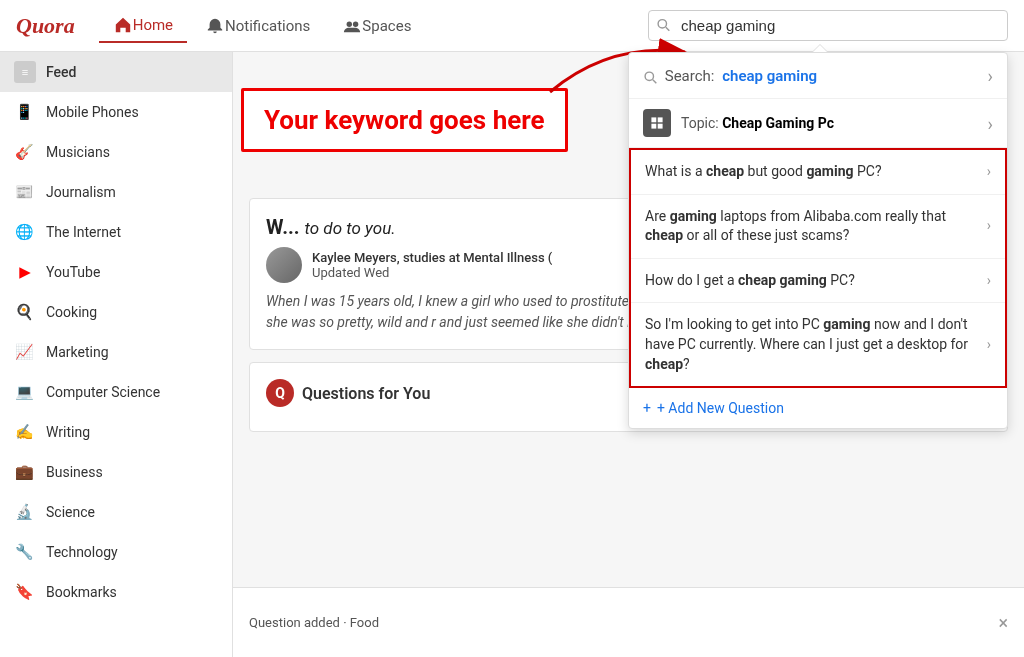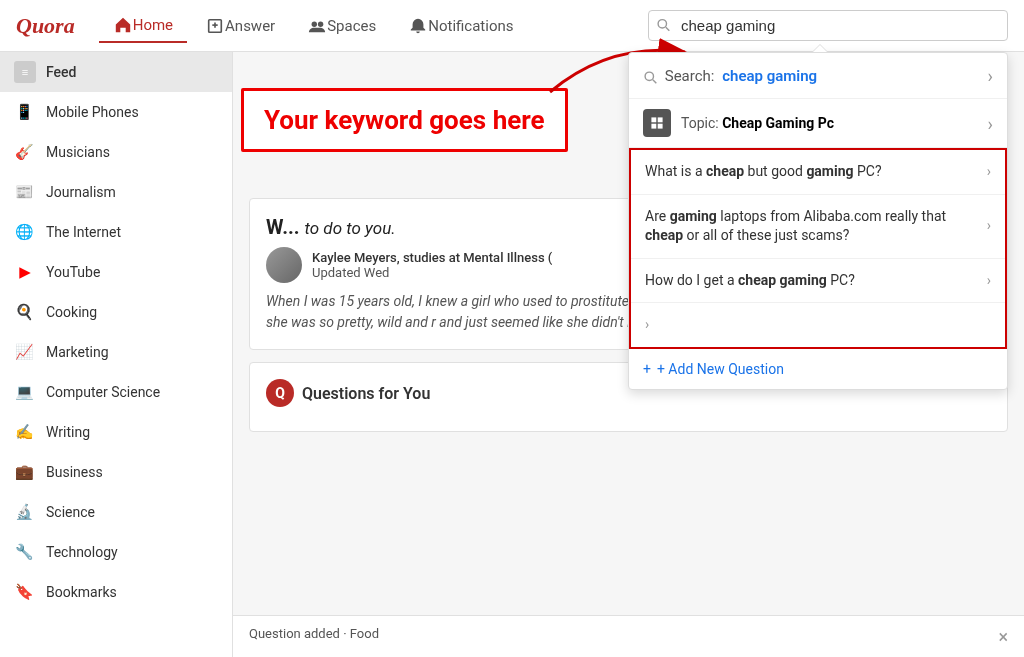--- a/index.html
+++ b/index.html
@@ -205,23 +205,23 @@
     }
 
     
     .bottom-bar {
       position: absolute;
       bottom: 0;
       left: 233px;
       right: 0;
       background: #fff;
       border-top: 1px solid #e0e0e0;
-      padding: 10px 16px;
-      display: flex;
-      align-items: flex-start;
+      padding: 24px 16px;
+      display: flex;
+      align-items: center;
       justify-content: space-between;
       font-size: 13px;
       color: #555;
       z-index: 10;
     }
 
     
     .search-dropdown {
       position: absolute;
       top: 52px;
@@ -330,45 +330,35 @@
     <a class="nav-item active">
       <span class="nav-icon">
         <svg width="18" height="18" viewBox="0 0 20 20" fill="currentColor">
             <path d="M2 9.5L10 2l8 7.5V18h-5v-5H7v5H2z"></path>
           </svg>
       </span>
       <span>Home</span>
     </a>
     <a class="nav-item">
       <span class="nav-icon">
-        <svg width="18" height="18" viewBox="0 0 20 20" fill="none" stroke="currentColor" stroke-width="1.8">
-            <rect x="3" y="3" width="14" height="14" rx="1"></rect>
-            <line x1="7" y1="9" x2="13" y2="9"></line>
-            <line x1="10" y1="6" x2="10" y2="12"></line>
+        <svg width="18" height="18" viewBox="0 0 20 20" fill="currentColor">
+            <path d="M10 2a6 6 0 00-6 6v4l-2 2v1h16v-1l-2-2V8a6 6 0 00-6-6zm0 16a2 2 0 01-2-2h4a2 2 0 01-2 2z"></path>
           </svg>
       </span>
-      <span>Answer</span>
+      <span>Notifications</span>
     </a>
     <a class="nav-item">
       <span class="nav-icon">
         <svg width="18" height="18" viewBox="0 0 20 20" fill="currentColor">
             <circle cx="7" cy="8" r="3"></circle>
             <circle cx="14" cy="8" r="3"></circle>
             <path d="M1 17c0-3 2.5-5 6-5h6c3.5 0 6 2 6 5"></path>
           </svg>
       </span>
       <span>Spaces</span>
-    </a>
-    <a class="nav-item">
-      <span class="nav-icon">
-        <svg width="18" height="18" viewBox="0 0 20 20" fill="currentColor">
-            <path d="M10 2a6 6 0 00-6 6v4l-2 2v1h16v-1l-2-2V8a6 6 0 00-6-6zm0 16a2 2 0 01-2-2h4a2 2 0 01-2 2z"></path>
-          </svg>
-      </span>
-      <span>Notifications</span>
     </a>
   </div>
 
   <div class="search-container">
     <span class="search-icon-wrap">
       <svg width="14" height="14" viewBox="0 0 20 20" fill="none" stroke="#999" stroke-width="2">
           <circle cx="9" cy="9" r="6"></circle>
           <line x1="14" y1="14" x2="19" y2="19"></line>
         </svg>
     </span>
@@ -514,20 +504,21 @@
       <span class="result-text">Are <b>gaming</b> laptops from Alibaba.com really that <b>cheap</b> or all of these just scams?</span>
       <span style="color:#999;">›</span>
     </div>
 
     <div class="dropdown-result-item">
       <span class="result-text">How do I get a <b>cheap gaming</b> PC?</span>
       <span style="color:#999;">›</span>
     </div>
 
     <div class="dropdown-result-item">
+      <span class="result-text">So I'm looking to get into PC <b>gaming</b> now and I don't have PC currently. Where can I just get a desktop for <b>cheap</b>?</span>
       <span style="color:#999;">›</span>
     </div>
   </div>
 
   <div class="dropdown-add-row">
     <span>+</span>
     <span style="color:#1a73e8;">+ Add New Question</span>
   </div>
 
 </div>

